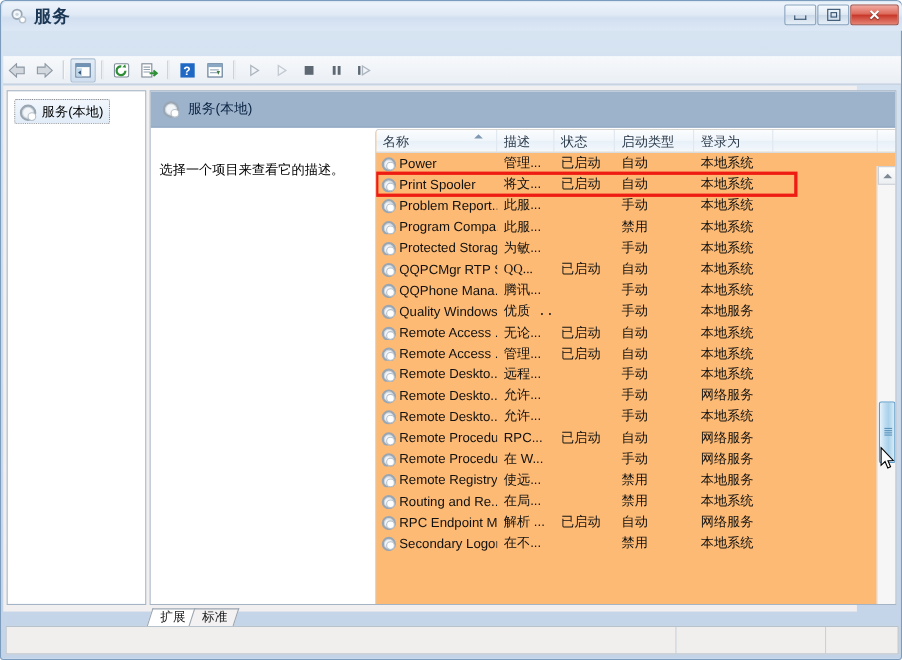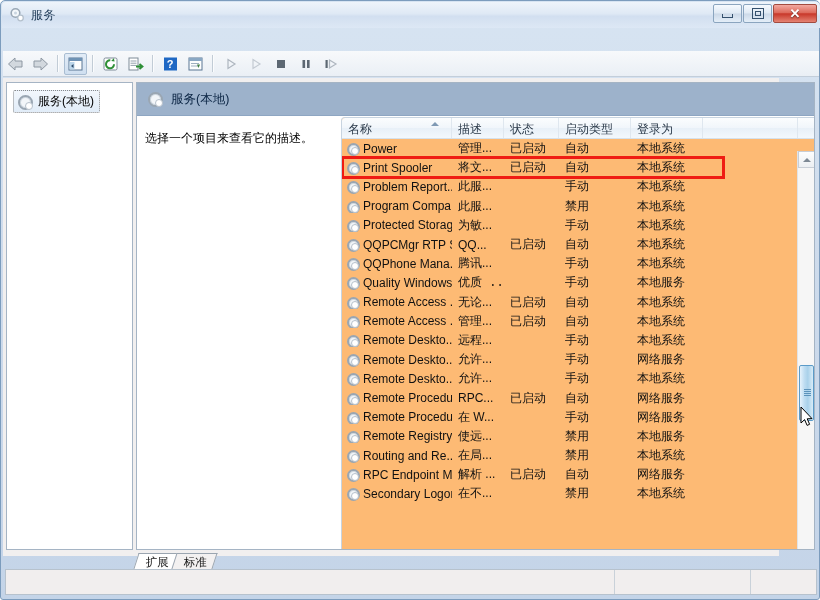--- a/index.html
+++ b/index.html
@@ -36,23 +36,24 @@
     align-items: center;
     background: linear-gradient(to bottom, #eef4fb 0%, #dfe9f5 45%, #d2dff0 55%, #dde8f5 100%);
     border-radius: 4px 4px 0 0;
   }
   .title-icon {
     margin-left: 7px; margin-right: 6px;
     width: 16px; height: 16px;
     position: relative;
   }
   .title-text {
-    font-size: 12px;
+    font-size: 16px;
     color: #1b3754;
     letter-spacing: .5px;
+    font-weight: bold;
   }
   .winbtns {
     position: absolute;
     right: 3px; top: 2px;
     display: flex; align-items: flex-start;
   }
   .wbtn {
     width: 29px; height: 19px;
     margin-left: 1px;
     border: 1px solid #8ba5bf;
@@ -186,21 +187,21 @@
 
   .pane-split {
     position: absolute;
     left: 0; top: 34px;
     width: 100%; height: 433px;
     display: flex;
   }
   .desc-col {
     width: 204px;
     background: #ffffff;
-    padding: 12px 8px 0 8px;
+    padding: 28px 8px 0 8px;
     box-sizing: border-box;
     font-size: 12px;
     line-height: 1.5;
     color: #000;
   }
 
   
   .listview {
     position: relative;
     flex: 1;
@@ -564,21 +565,21 @@
                 <div class="cell" style="flex: 0 0 52px;">为敏...</div>
                 <div class="cell" style="flex: 0 0 55px;"></div>
                 <div class="cell" style="flex: 0 0 72px;">手动</div>
                 <div class="cell" style="flex: 0 0 72px;">本地系统</div>
               </div>
               <div class="lv-row">
                 <div class="cell name" style="flex: 0 0 110px;">
                   <span class="gear"></span>
                   <span>QQPCMgr RTP S...</span>
                 </div>
-                <div class="cell" style="flex: 0 0 52px;">QQ...</div>
+                <div class="cell" style="flex: 0 0 52px; font-family: Liberation Serif, serif;">QQ...</div>
                 <div class="cell" style="flex: 0 0 55px;">已启动</div>
                 <div class="cell" style="flex: 0 0 72px;">自动</div>
                 <div class="cell" style="flex: 0 0 72px;">本地系统</div>
               </div>
               <div class="lv-row">
                 <div class="cell name" style="flex: 0 0 110px;">
                   <span class="gear"></span>
                   <span>QQPhone Mana...</span>
                 </div>
                 <div class="cell" style="flex: 0 0 52px;">腾讯...</div>

